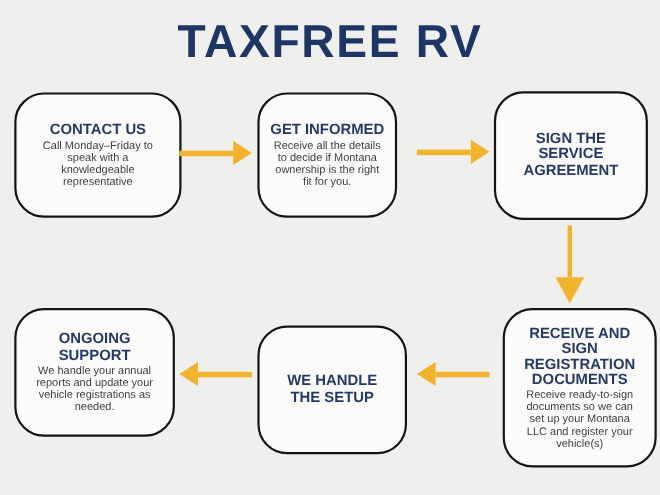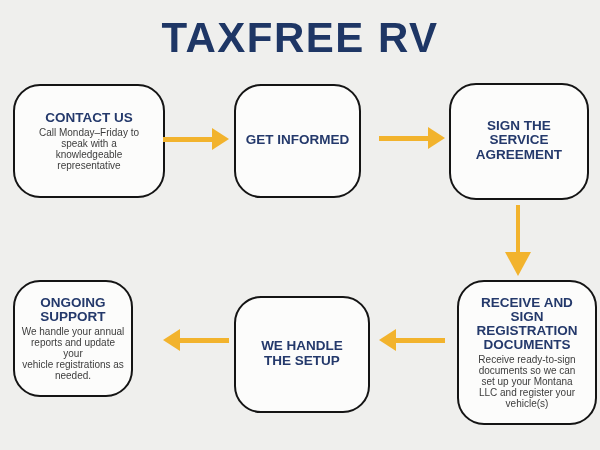--- a/index.html
+++ b/index.html
@@ -47,21 +47,21 @@
   .box-body{
     color:var(--body-text);
     white-space:pre-line;
     line-height:1.1;
   }
   .b1{left:13px;top:84px;width:152px;height:114px;}
   .b2{left:234px;top:84px;width:127px;height:114px;}
   .b3{left:449px;top:83px;width:140px;height:117px;}
   .b4{left:457px;top:280px;width:140px;height:145px;}
   .b5{left:234px;top:296px;width:136px;height:117px;}
-  .b6{left:13px;top:280px;width:120px;height:117px;}
+  .b6{left:13px;top:280px;width:146px;height:117px;}
   .b1 .box-body,.b2 .box-body{font-size:10px;}
   .b3 .box-body{font-size:10.3px;}
   .b4 .box-body{font-size:10px;}
   .b5 .box-body{font-size:11.2px;}
   .b6 .box-body{font-size:10px;}
 
   .arrow{position:absolute;display:flex;align-items:center;}
   .arrow .shaft{flex:1;height:5px;background:var(--arrow-yellow);}
   .arrow.right .head{
     width:0;height:0;
@@ -100,20 +100,24 @@
   <div class="box b1">
     <div class="box-heading">CONTACT US</div>
     <div class="box-body">Call Monday–Friday to
 speak with a
 knowledgeable
 representative</div>
   </div>
 
   <div class="box b2">
     <div class="box-heading">GET INFORMED</div>
+    <div class="box-body">Receive all the details
+to decide if Montana
+ownership is the right
+fit for you.</div>
   </div>
 
   <div class="box b3">
     <div class="box-heading">SIGN THE
 SERVICE
 AGREEMENT</div>
   </div>
 
   <div class="box b4">
     <div class="box-heading">RECEIVE AND

